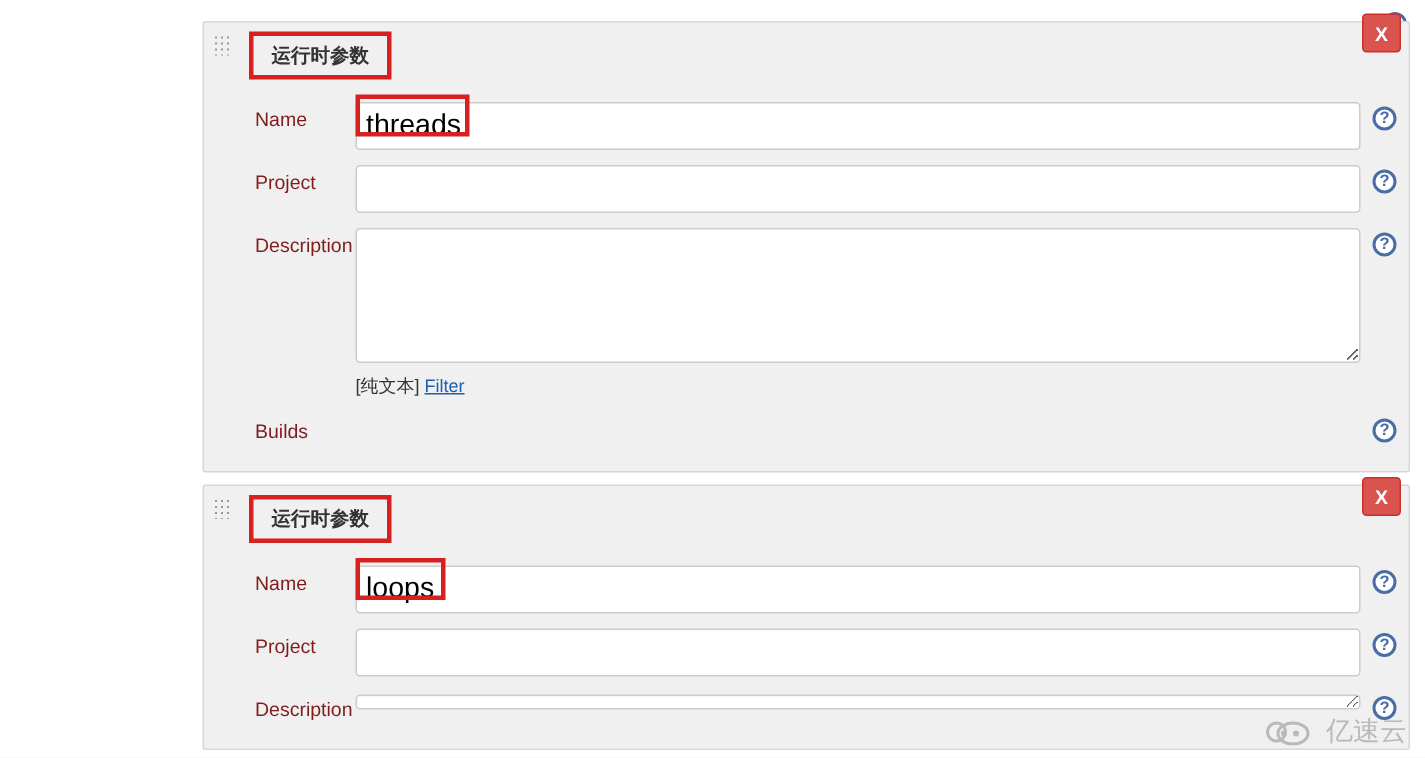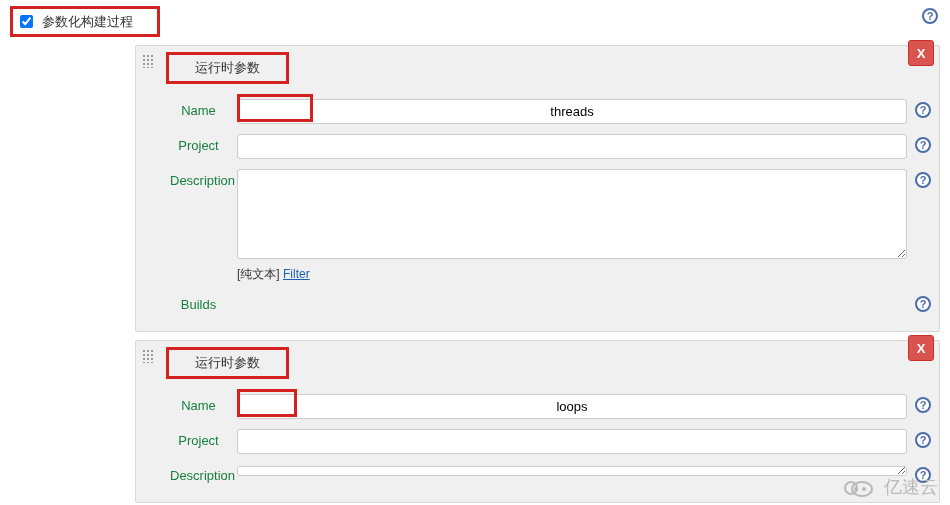--- a/index.html
+++ b/index.html
@@ -70,22 +70,22 @@
     cursor: move;
   }
   .block-header {
     display: flex;
     align-items: flex-start;
     justify-content: space-between;
     margin-bottom: 10px;
     padding-left: 24px;
   }
   .block-title {
-    font-weight: normal;
-    padding: 4px 26px;
+    font-weight: bold;
+    padding: 4px 12px;
     font-size: 13px;
   }
   .delete-btn {
     background: #d9534f;
     color: #fff;
     font-weight: bold;
     border: 1px solid #c9302c;
     border-radius: 3px;
     width: 26px;
     height: 26px;
@@ -97,40 +97,39 @@
     margin-top: -12px;
     margin-right: -1px;
   }
   .field-row {
     display: flex;
     align-items: flex-start;
     padding: 5px 0;
   }
   .field-label {
     width: 95px;
-    text-align: center;
+    text-align: left;
     padding-right: 10px;
     padding-top: 4px;
     padding-left: 28px;
-    color: #15803d;
+    color: #7f1d1d;
   }
   .field-input-wrap {
     flex: 1;
     position: relative;
     padding-right: 26px;
   }
   input[type="text"], textarea, select {
     width: 100%;
     border: 1px solid #ccc;
     border-radius: 3px;
     padding: 4px 6px;
     font-family: inherit;
-    font-size: 13px;
+    font-size: 19px;
     background: #fff;
-    text-align: center;
   }
   textarea {
     height: 90px;
     resize: both;
   }
   .row-help {
     position: absolute;
     right: 2px;
     top: 3px;
   }
@@ -163,24 +162,20 @@
     align-items: center;
     gap: 10px;
     pointer-events: none;
   }
   .watermark svg { display: block; }
 </style>
 </head>
 <body>
 
 <div class="top-row">
-  <label class="top-check-wrap highlight-red">
-    <input type="checkbox" checked="" style="">
-    <span>参数化构建过程</span>
-  </label>
   <span class="help-icon help-right">?</span>
 </div>
 
 <div class="main-area">
 
   <div class="param-block">
     <span class="grip"></span>
     <div class="block-header">
       <span class="block-title highlight-red">运行时参数</span>
       <span class="delete-btn">X</span>

